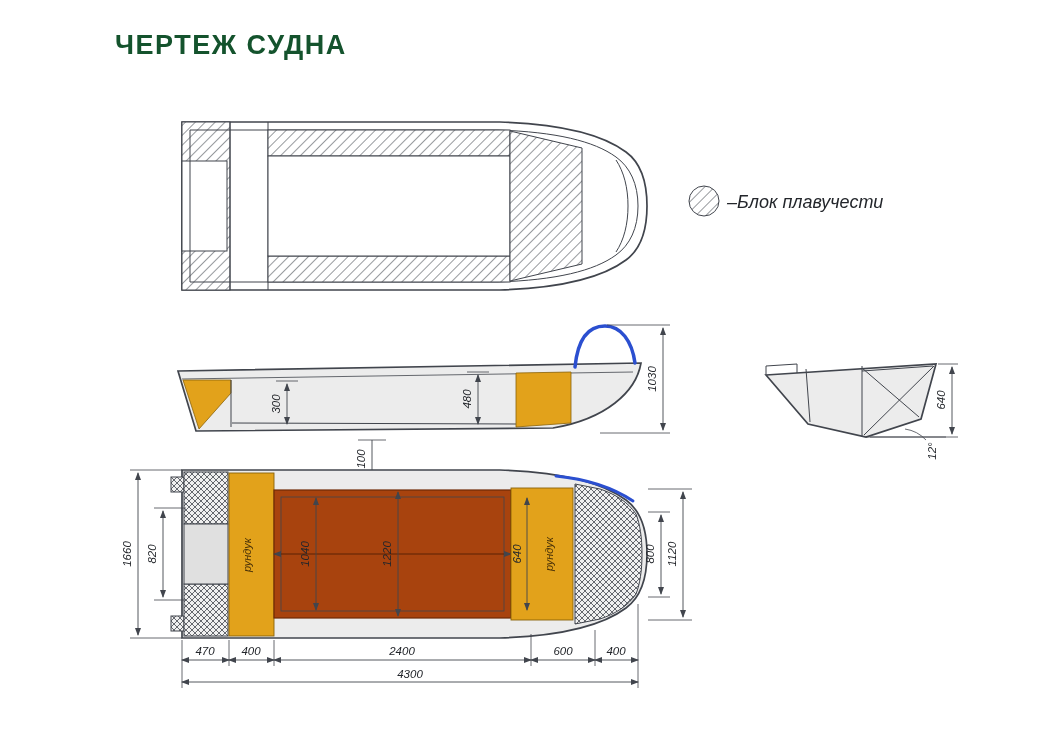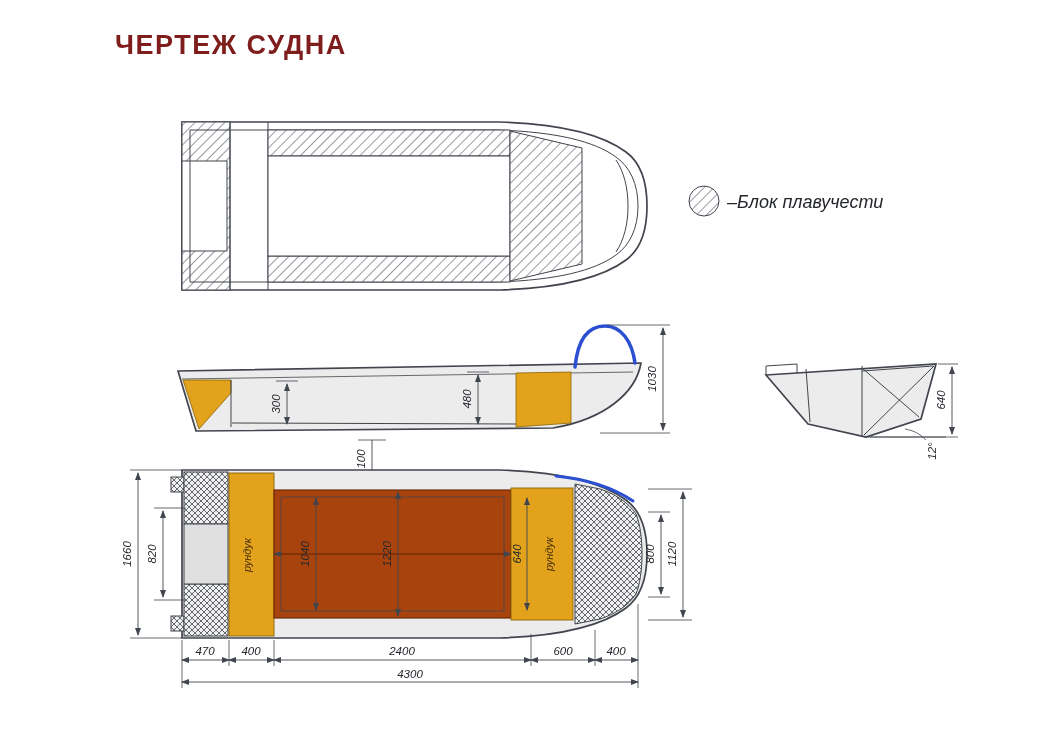--- a/index.html
+++ b/index.html
@@ -4,21 +4,21 @@
 <style>
   html,body { margin:0; padding:0; }
   body {
     width:1045px; height:745px; background:#ffffff;
     font-family:"Liberation Sans", sans-serif;
     position:relative; overflow:hidden;
   }
   .title {
     position:absolute; left:115px; top:30px;
     font-size:27px; font-weight:600; letter-spacing:1.5px;
-    color:#7f1d1d;
+    color:#14532d;
   }
   svg.drawing { position:absolute; left:0; top:0; }
   .ln   { stroke:#41454d; stroke-width:1; }
   .ln2  { stroke:#41454d; stroke-width:1.7; }
   .thin { stroke:#41454d; stroke-width:0.8; }
   .dim  { stroke:#41454d; stroke-width:0.9; }
   .blue { stroke:#2b4fd0; }
   .dim-text    { font:italic 11.5px "Liberation Sans", sans-serif; fill:#23262b; }
   .locker-text { font:italic 11px "Liberation Sans", sans-serif; fill:#4a3208; }
   .legend-text { font:italic 18px "Liberation Sans", sans-serif; fill:#23262b; }

